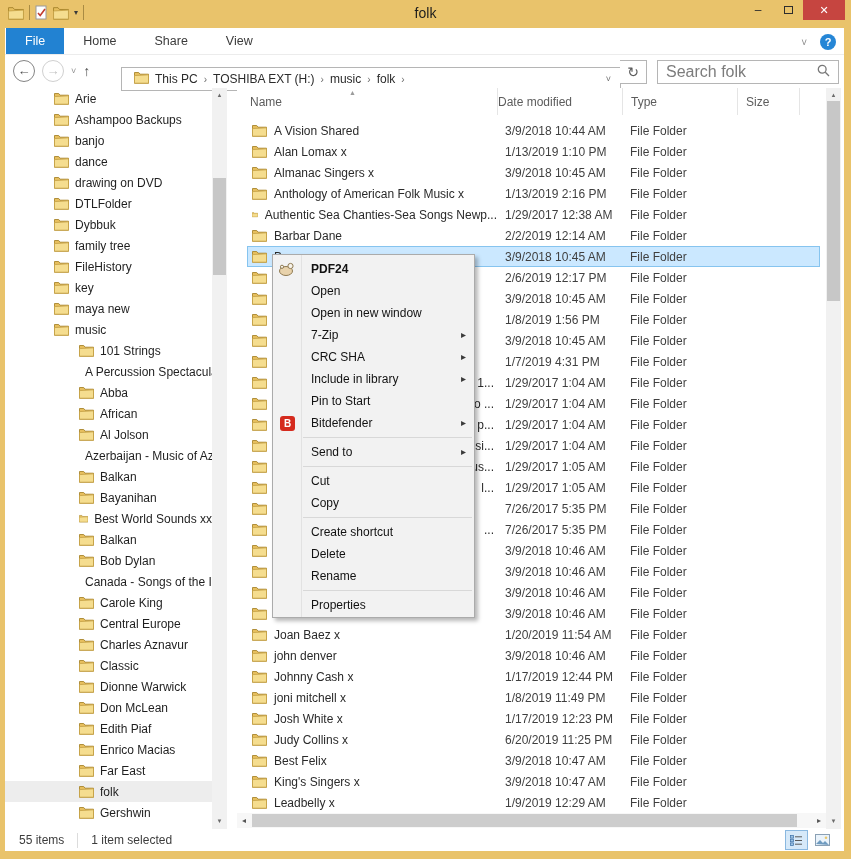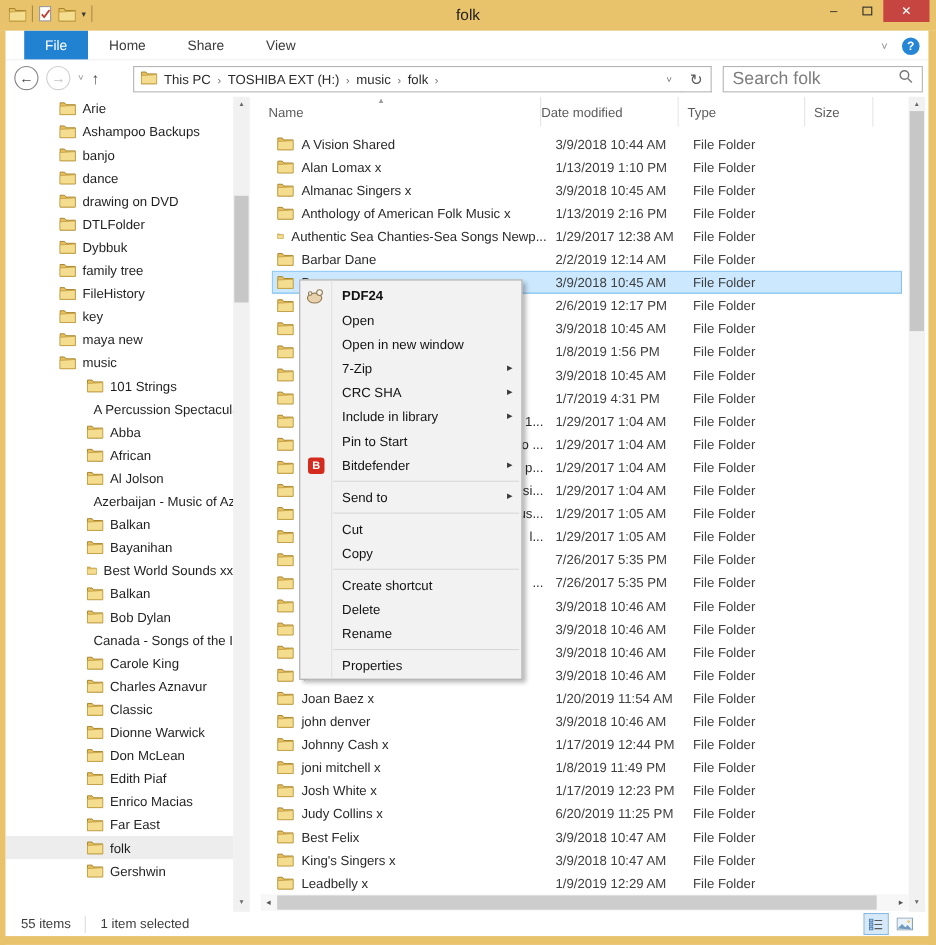--- a/index.html
+++ b/index.html
@@ -19,35 +19,35 @@
   .qat .qbtn { display:flex; align-items:center; }
   .qat .qv { font-size:8px; color:#3a3a3a; }
   .wtitle { position:absolute; left:0; right:0; top:5px; text-align:center; font-size:14px; color:#1c1c1c; }
   .caption { position:absolute; right:6px; top:0; display:flex; z-index:6; }
   .cap { width:30px; height:20px; display:flex; align-items:center; justify-content:center; color:#2d2d2d; font-size:12px; }
   .cap .maxbox { width:9px; height:8px; border:1px solid #2d2d2d; background:transparent; }
   .cap.close { width:42px; background:#c64540; color:#fff; font-size:11px; }
 
   
   .tabbar { position:absolute; left:5px; right:7px; top:28px; height:27px; background:#fff; border-bottom:1px solid #ececec; }
-  #tabs { display:flex; padding-left:17px; height:100%; }
+  #tabs { display:flex; padding-left:1px; height:100%; }
   .tab { padding:0 19px; line-height:26px; font-size:12.5px; color:#3b3b3b; }
   .tab.active { background:#2282d2; color:#fff; }
   .ribbon-right { position:absolute; right:8px; top:6px; display:flex; align-items:center; gap:13px; }
   .collapse { color:#8a8a8a; font-size:10px; }
   .help-circle { width:16px; height:16px; border-radius:50%; background:#2586d6; color:#fff; font-size:11px; font-weight:bold; text-align:center; line-height:16px; }
 
   
   .addressrow { position:absolute; left:5px; right:7px; top:55px; height:33px; background:#fff; }
   .navbtns { position:absolute; left:8px; top:5px; display:flex; align-items:center; gap:7px; }
   .circle { width:22px; height:22px; border-radius:50%; border:1px solid #848484; color:#4f4f4f; text-align:center; line-height:20px; font-size:13px; }
   .circle.disabled { border-color:#d0d0d0; color:#c4c4c4; }
   .navv { color:#8f8f8f; font-size:9px; }
   .upbtn { color:#4f4f4f; font-size:14px; }
-  .addressbox { position:absolute; left:116px; top:5px; width:500px; height:24px; border:1px solid #b5b5b5; background:#fff; display:flex; align-items:center; font-size:12px; color:#2b2b2b; padding-left:6px; }
+  .addressbox { position:absolute; left:116px; top:12px; width:500px; height:24px; border:1px solid #b5b5b5; background:#fff; display:flex; align-items:center; font-size:12px; color:#2b2b2b; padding-left:12px; }
   .crumb { padding:0 6px; white-space:nowrap; }
   .csep { color:#6d6d6d; font-size:10px; }
   .addr-v { margin-left:auto; padding:0 9px; color:#6d6d6d; font-size:9px; }
   .refreshbtn { position:absolute; left:615px; top:5px; width:27px; height:24px; border:1px solid #b5b5b5; border-left:none; text-align:center; line-height:23px; color:#5a5a5a; font-size:14px; background:#fff; }
   .searchbox { position:absolute; left:652px; top:5px; width:182px; height:24px; border:1px solid #b5b5b5; display:flex; align-items:center; padding:0 8px; background:#fff; }
   .searchbox input { border:none; outline:none; flex:1; font-size:16px; color:#333; font-family:inherit; background:transparent; min-width:0; }
   .searchbox input::placeholder { color:#7c7c7c; opacity:1; }
 
   
   #sidebar { position:absolute; left:5px; top:88px; width:207px; height:741px; overflow:hidden; font-size:12px; color:#1f1f1f; }
@@ -64,21 +64,21 @@
   .vsb .arr.up { top:0; } .vsb .arr.dn { bottom:0; }
   .vsb .thumb { position:absolute; left:1px; right:1px; background:#c7c7c7; }
   #side-sb .thumb { top:90px; height:97px; }
   #list-vsb .thumb { top:13px; height:200px; }
   #list-hsb { position:absolute; left:237px; top:813px; width:589px; height:15px; background:#f7f7f7; }
   #list-hsb .harr { position:absolute; top:0; height:15px; width:14px; text-align:center; line-height:15px; font-size:8px; color:#555; }
   #list-hsb .harr.lt { left:0; } #list-hsb .harr.rt { right:0; }
   #list-hsb .hthumb { position:absolute; left:15px; width:545px; top:1px; bottom:1px; background:#cdcdcd; }
 
   
-  #listhdr { position:absolute; left:231px; top:88px; width:589px; height:27px; display:flex; align-items:center; font-size:12px; color:#5c5c5c; background:#fff; }
+  #listhdr { position:absolute; left:237px; top:88px; width:589px; height:27px; display:flex; align-items:center; font-size:12px; color:#5c5c5c; background:#fff; }
   .hc { height:100%; display:flex; align-items:center; position:relative; }
   .hc-name { width:260px; padding-left:13px; }
   .hc-date { width:125px; padding-left:0; border-left:1px solid #e5e5e5; }
   .hc-type { width:115px; padding-left:8px; border-left:1px solid #e5e5e5; }
   .hc-size { width:63px; padding-left:8px; border-left:1px solid #e5e5e5; border-right:1px solid #e5e5e5; }
   .sort { position:absolute; left:112px; top:1px; font-size:7px; color:#9b9b9b; }
   #rows { position:absolute; left:247px; top:120px; width:573px; }
   .frow { height:21px; display:flex; align-items:center; font-size:12px; color:#2a2a2a; position:relative; }
   .frow.selected { background:#cbe8ff; box-shadow:inset 0 0 0 1px #86c4ef; }
   .c-name { width:250px; display:flex; align-items:center; gap:7px; padding-left:5px; overflow:hidden; white-space:nowrap; }
@@ -358,20 +358,27 @@
           <path d="M0.5 4.6l14-0.8v8.4h-14z" fill="#f5dd8f" stroke="#c4a044" stroke-width="0.8"></path>
         </svg>
         <span>Canada - Songs of the In</span>
       </div>
       <div class="srow lvl1">
         <svg class="fi" width="15" height="13" viewBox="0 0 15 13">
           <path d="M0.5 1.5h4.2l1.3 1.7h8.5v9h-14z" fill="#e7bf5e" stroke="#a8862e" stroke-width="0.9"></path>
           <path d="M0.5 4.6l14-0.8v8.4h-14z" fill="#f5dd8f" stroke="#c4a044" stroke-width="0.8"></path>
         </svg>
         <span>Carole King</span>
+      </div>
+      <div class="srow lvl1">
+        <svg class="fi" width="15" height="13" viewBox="0 0 15 13">
+          <path d="M0.5 1.5h4.2l1.3 1.7h8.5v9h-14z" fill="#e7bf5e" stroke="#a8862e" stroke-width="0.9"></path>
+          <path d="M0.5 4.6l14-0.8v8.4h-14z" fill="#f5dd8f" stroke="#c4a044" stroke-width="0.8"></path>
+        </svg>
+        <span>Central Europe</span>
       </div>
       <div class="srow lvl1">
         <svg class="fi" width="15" height="13" viewBox="0 0 15 13">
           <path d="M0.5 1.5h4.2l1.3 1.7h8.5v9h-14z" fill="#e7bf5e" stroke="#a8862e" stroke-width="0.9"></path>
           <path d="M0.5 4.6l14-0.8v8.4h-14z" fill="#f5dd8f" stroke="#c4a044" stroke-width="0.8"></path>
         </svg>
         <span>Charles Aznavur</span>
       </div>
       <div class="srow lvl1">
         <svg class="fi" width="15" height="13" viewBox="0 0 15 13">

